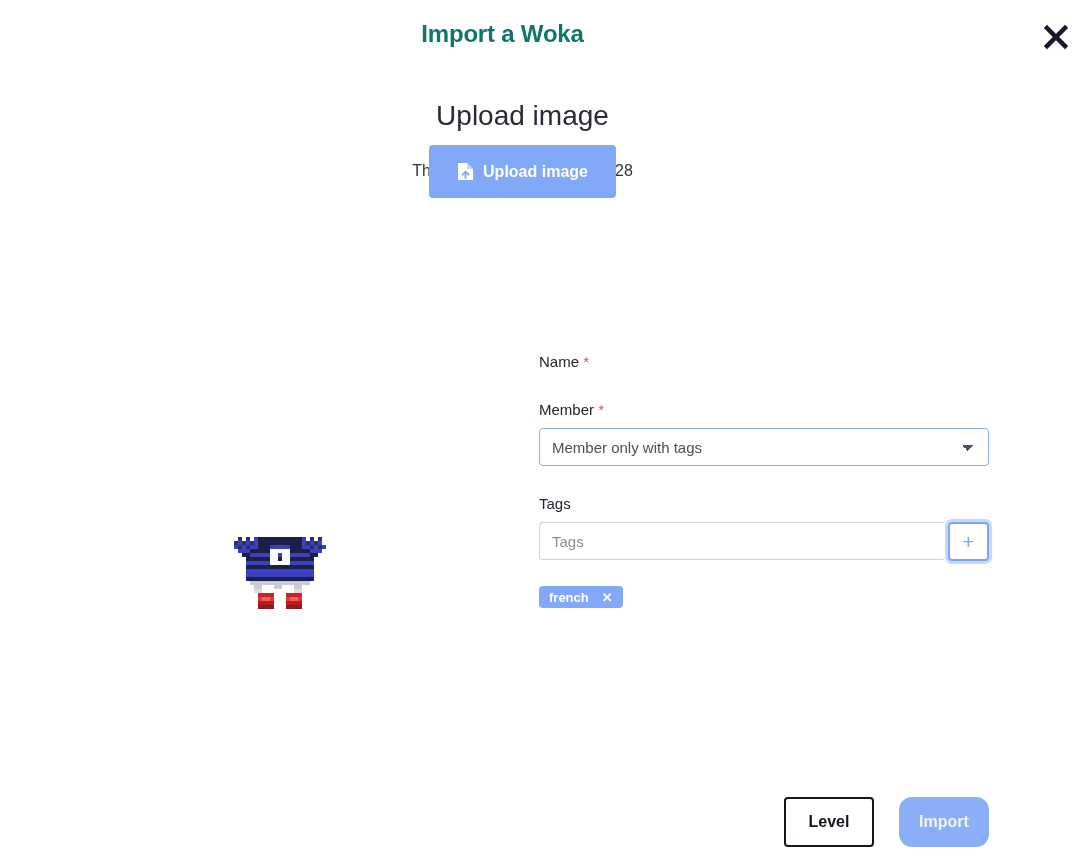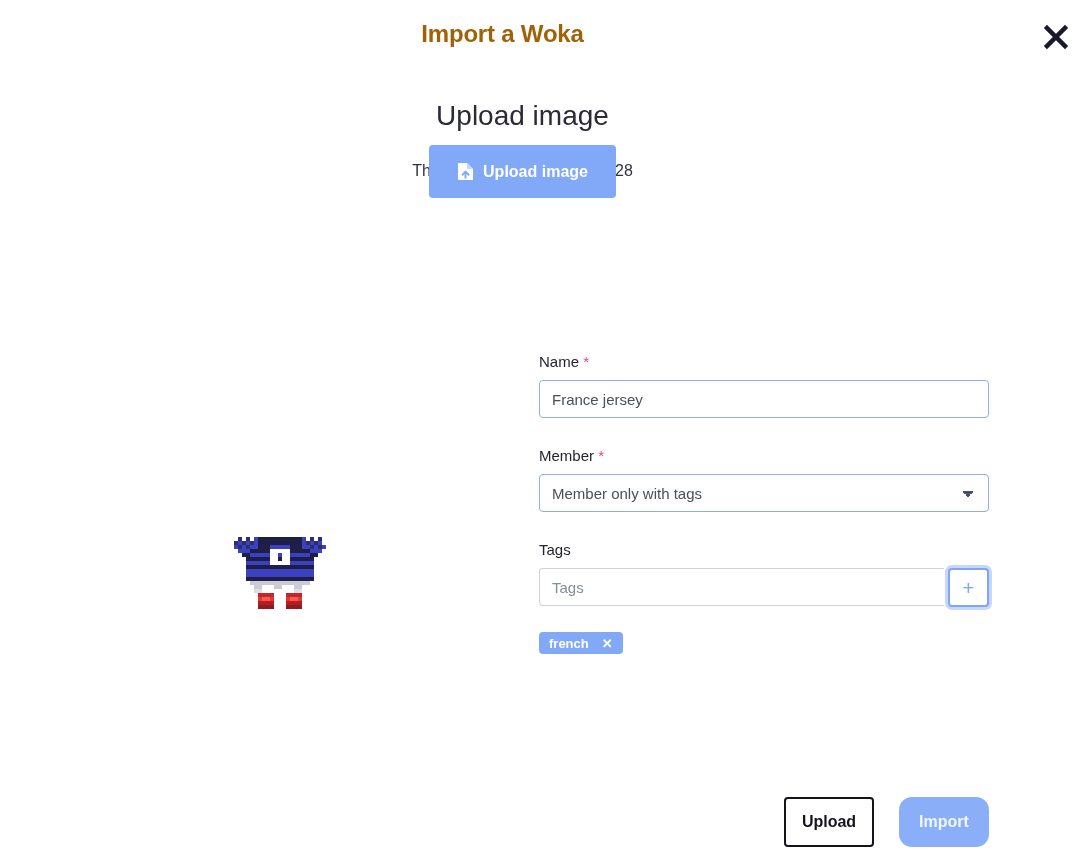--- a/index.html
+++ b/index.html
@@ -26,21 +26,21 @@
     height: 72px;
   }
   .modal-title {
     position: absolute;
     top: 20px;
     left: 0;
     width: 1005px;
     text-align: center;
     font-size: 24px;
     font-weight: bold;
-    color: #a16207;
+    color: #0f766e;
     letter-spacing: -0.2px;
   }
   .close-button {
     position: absolute;
     top: 22px;
     right: 20px;
     width: 30px;
     height: 30px;
     display: flex;
     align-items: center;
@@ -390,21 +390,20 @@
   </svg>
 </div>
 
 <div class="form-panel">
 
   <div class="field">
     <label class="field-label">
       <span>Name</span>
       <span class="req-star">*</span>
     </label>
-    <input class="text-input" type="text" value="France jersey" placeholder="Name" style="">
   </div>
 
 
   <div class="field">
     <label class="field-label">
       <span>Member</span>
       <span class="req-star">*</span>
     </label>
     <select class="select-input">
       <option>Member only with tags</option>
@@ -425,15 +424,15 @@
       <span class="tag-chip">
         <span>french</span>
         <span class="tag-remove">✕</span>
       </span>
     </div>
   </div>
 
 </div>
 
 <div class="modal-footer">
-  <button class="btn-cancel">Upload</button>
+  <button class="btn-cancel">Level</button>
   <button class="btn-import">Import</button>
 </div>
 
 </body></html>

